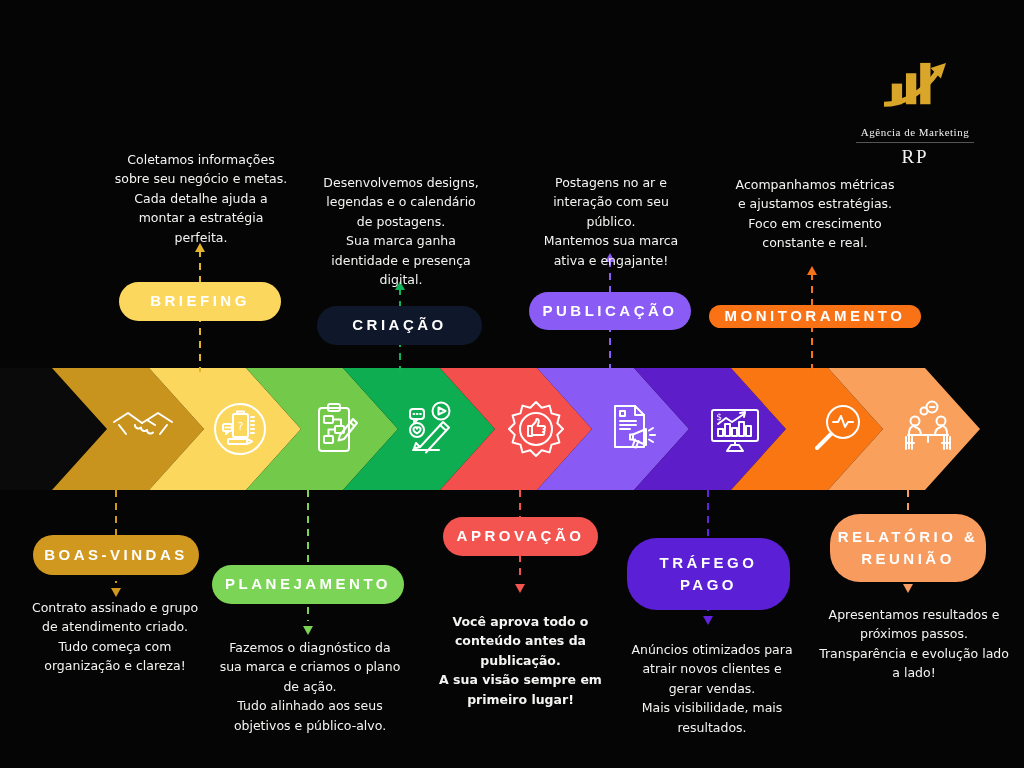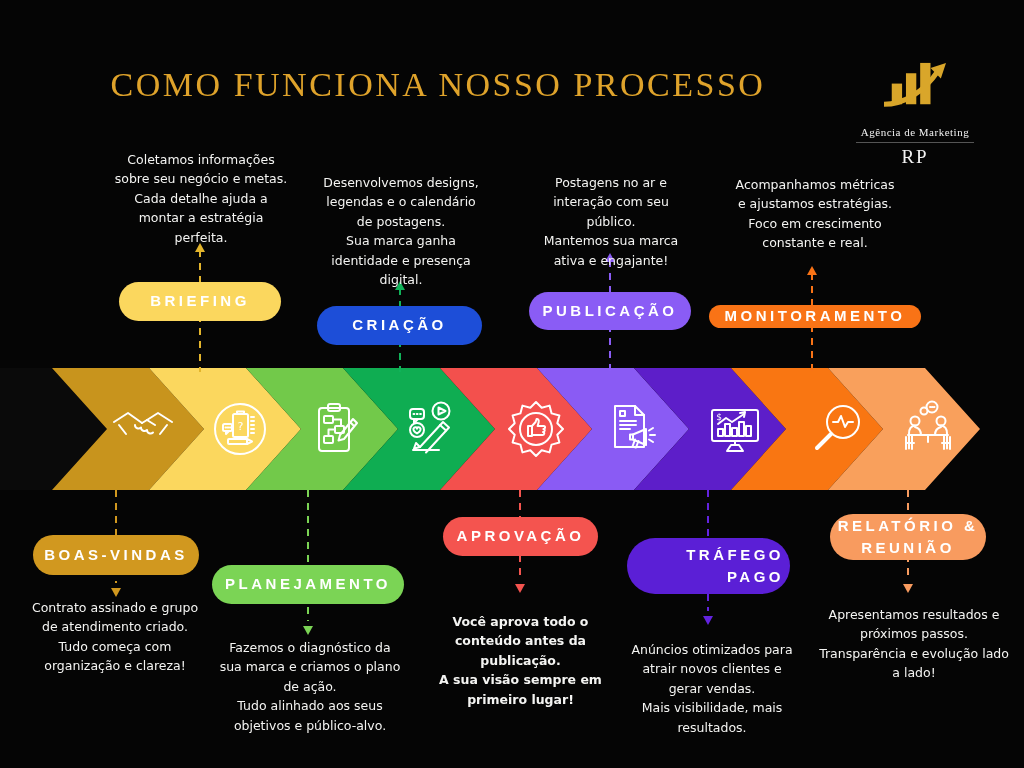--- a/index.html
+++ b/index.html
@@ -34,21 +34,20 @@
   .dash{position:absolute;width:2.5px;margin-left:-1.25px;z-index:1;}
   .arrowhead{position:absolute;width:0;height:0;margin-left:-5.5px;z-index:1;
     border-left:5.5px solid transparent;border-right:5.5px solid transparent;}
   svg.lineicon{fill:none;stroke:#fff;stroke-width:2;stroke-linecap:round;stroke-linejoin:round;}
   svg.lineicon text{stroke:none;fill:#fff;font-family:"DejaVu Sans",sans-serif;}
 </style>
 </head>
 <body>
 
 <div class="canvas">
-  <h1 class="title" style="color: rgb(223, 163, 43);">COMO FUNCIONA NOSSO PROCESSO</h1>
 
   <div class="logo">
     <svg viewBox="0 0 64 48">
       <rect x="14" y="26" width="8" height="16" fill="#D9A62A"></rect>
       <rect x="25" y="18" width="8" height="24" fill="#D9A62A"></rect>
       <rect x="36" y="10" width="8" height="32" fill="#D9A62A"></rect>
       <path d="M8 42 C 22 42 38 34 50 16" stroke="#D9A62A" stroke-width="4" fill="none"></path>
       <path d="M44 14 l12 -4 -4 12 z" fill="#D9A62A"></path>
     </svg>
     <div class="logo-name">Agência de Marketing</div>
@@ -178,54 +177,54 @@
 Cada detalhe ajuda a montar a estratégia perfeita.</div>
       <div class="dash" style="left: 308px; top: 490px; height: 131px; background: repeating-linear-gradient(rgb(123, 212, 85) 0px, rgb(123, 212, 85) 7px, transparent 7px, transparent 13px);"></div>
       <div class="arrowhead" style="left: 308px; top: 626px; border-top: 9px solid rgb(123, 212, 85);"></div>
       <div class="pill" style="left: 212px; top: 565px; width: 192px; height: 39px; background: rgb(123, 212, 85);">
         <span>PLANEJAMENTO</span>
       </div>
       <div class="desc" style="left: 218px; top: 638px; width: 184px;">Fazemos o diagnóstico da sua marca e criamos o plano de ação.
 Tudo alinhado aos seus objetivos e público-alvo.</div>
       <div class="dash" style="left: 400px; top: 288px; height: 84px; background: repeating-linear-gradient(rgb(16, 178, 89) 0px, rgb(16, 178, 89) 7px, transparent 7px, transparent 13px);"></div>
       <div class="arrowhead" style="left: 400px; top: 281px; border-bottom: 9px solid rgb(16, 178, 89);"></div>
-      <div class="pill" style="left: 317px; top: 306px; width: 165px; height: 39px; background: #1d4ed8;">
+      <div class="pill" style="left: 317px; top: 306px; width: 165px; height: 39px; background: #0f172a;">
         <span>CRIAÇÃO</span>
       </div>
       <div class="desc" style="left: 320px; top: 173px; width: 162px;">Desenvolvemos designs, legendas e o calendário de postagens.
 Sua marca ganha identidade e presença digital.</div>
       <div class="dash" style="left: 520px; top: 490px; height: 89px; background: repeating-linear-gradient(rgb(244, 84, 79) 0px, rgb(244, 84, 79) 7px, transparent 7px, transparent 13px);"></div>
       <div class="arrowhead" style="left: 520px; top: 584px; border-top: 9px solid rgb(244, 84, 79);"></div>
       <div class="pill" style="left: 443px; top: 517px; width: 155px; height: 39px; background: rgb(244, 84, 79);">
         <span>APROVAÇÃO</span>
       </div>
       <div class="desc" style="left: 438px; top: 612px; width: 165px; font-weight: bold;">Você aprova todo o conteúdo antes da publicação.
 A sua visão sempre em primeiro lugar!</div>
       <div class="dash" style="left: 610px; top: 260px; height: 112px; background: repeating-linear-gradient(rgb(139, 92, 246) 0px, rgb(139, 92, 246) 7px, transparent 7px, transparent 13px);"></div>
       <div class="arrowhead" style="left: 610px; top: 253px; border-bottom: 9px solid rgb(139, 92, 246);"></div>
       <div class="pill" style="left: 529px; top: 292px; width: 162px; height: 38px; background: rgb(138, 92, 245);">
         <span>PUBLICAÇÃO</span>
       </div>
       <div class="desc" style="left: 531px; top: 173px; width: 160px;">Postagens no ar e interação com seu público.
 Mantemos sua marca ativa e engajante!</div>
       <div class="dash" style="left: 708px; top: 490px; height: 121px; background: repeating-linear-gradient(rgb(99, 35, 224) 0px, rgb(99, 35, 224) 7px, transparent 7px, transparent 13px);"></div>
       <div class="arrowhead" style="left: 708px; top: 616px; border-top: 9px solid rgb(99, 35, 224);"></div>
-      <div class="pill" style="left: 627px; top: 538px; width: 163px; height: 56px; background: rgb(91, 31, 214); text-align: right;">
+      <div class="pill" style="left: 627px; top: 538px; width: 163px; height: 72px; background: rgb(91, 31, 214);">
         <span>TRÁFEGO PAGO</span>
       </div>
       <div class="desc" style="left: 626px; top: 640px; width: 172px;">Anúncios otimizados para atrair novos clientes e gerar vendas.
 Mais visibilidade, mais resultados.</div>
       <div class="dash" style="left: 812px; top: 273px; height: 99px; background: repeating-linear-gradient(rgb(249, 115, 22) 0px, rgb(249, 115, 22) 7px, transparent 7px, transparent 13px);"></div>
       <div class="arrowhead" style="left: 812px; top: 266px; border-bottom: 9px solid rgb(249, 115, 22);"></div>
       <div class="pill" style="left: 709px; top: 305px; width: 212px; height: 23px; background: rgb(249, 115, 22);">
         <span>MONITORAMENTO</span>
       </div>
       <div class="desc" style="left: 731px; top: 175px; width: 168px;">Acompanhamos métricas e ajustamos estratégias.
 Foco em crescimento constante e real.</div>
       <div class="dash" style="left: 908px; top: 490px; height: 89px; background: repeating-linear-gradient(rgb(248, 155, 95) 0px, rgb(248, 155, 95) 7px, transparent 7px, transparent 13px);"></div>
       <div class="arrowhead" style="left: 908px; top: 584px; border-top: 9px solid rgb(248, 155, 95);"></div>
-      <div class="pill" style="left: 830px; top: 514px; width: 156px; height: 46px; background: rgb(248, 155, 95);">
+      <div class="pill" style="left: 830px; top: 514px; width: 156px; height: 68px; background: rgb(248, 155, 95);">
         <span>RELATÓRIO &amp; REUNIÃO</span>
       </div>
       <div class="desc" style="left: 818px; top: 605px; width: 192px;">Apresentamos resultados e próximos passos.
 Transparência e evolução lado a lado!</div>
     </div>
 </div>
 
 </body></html>

